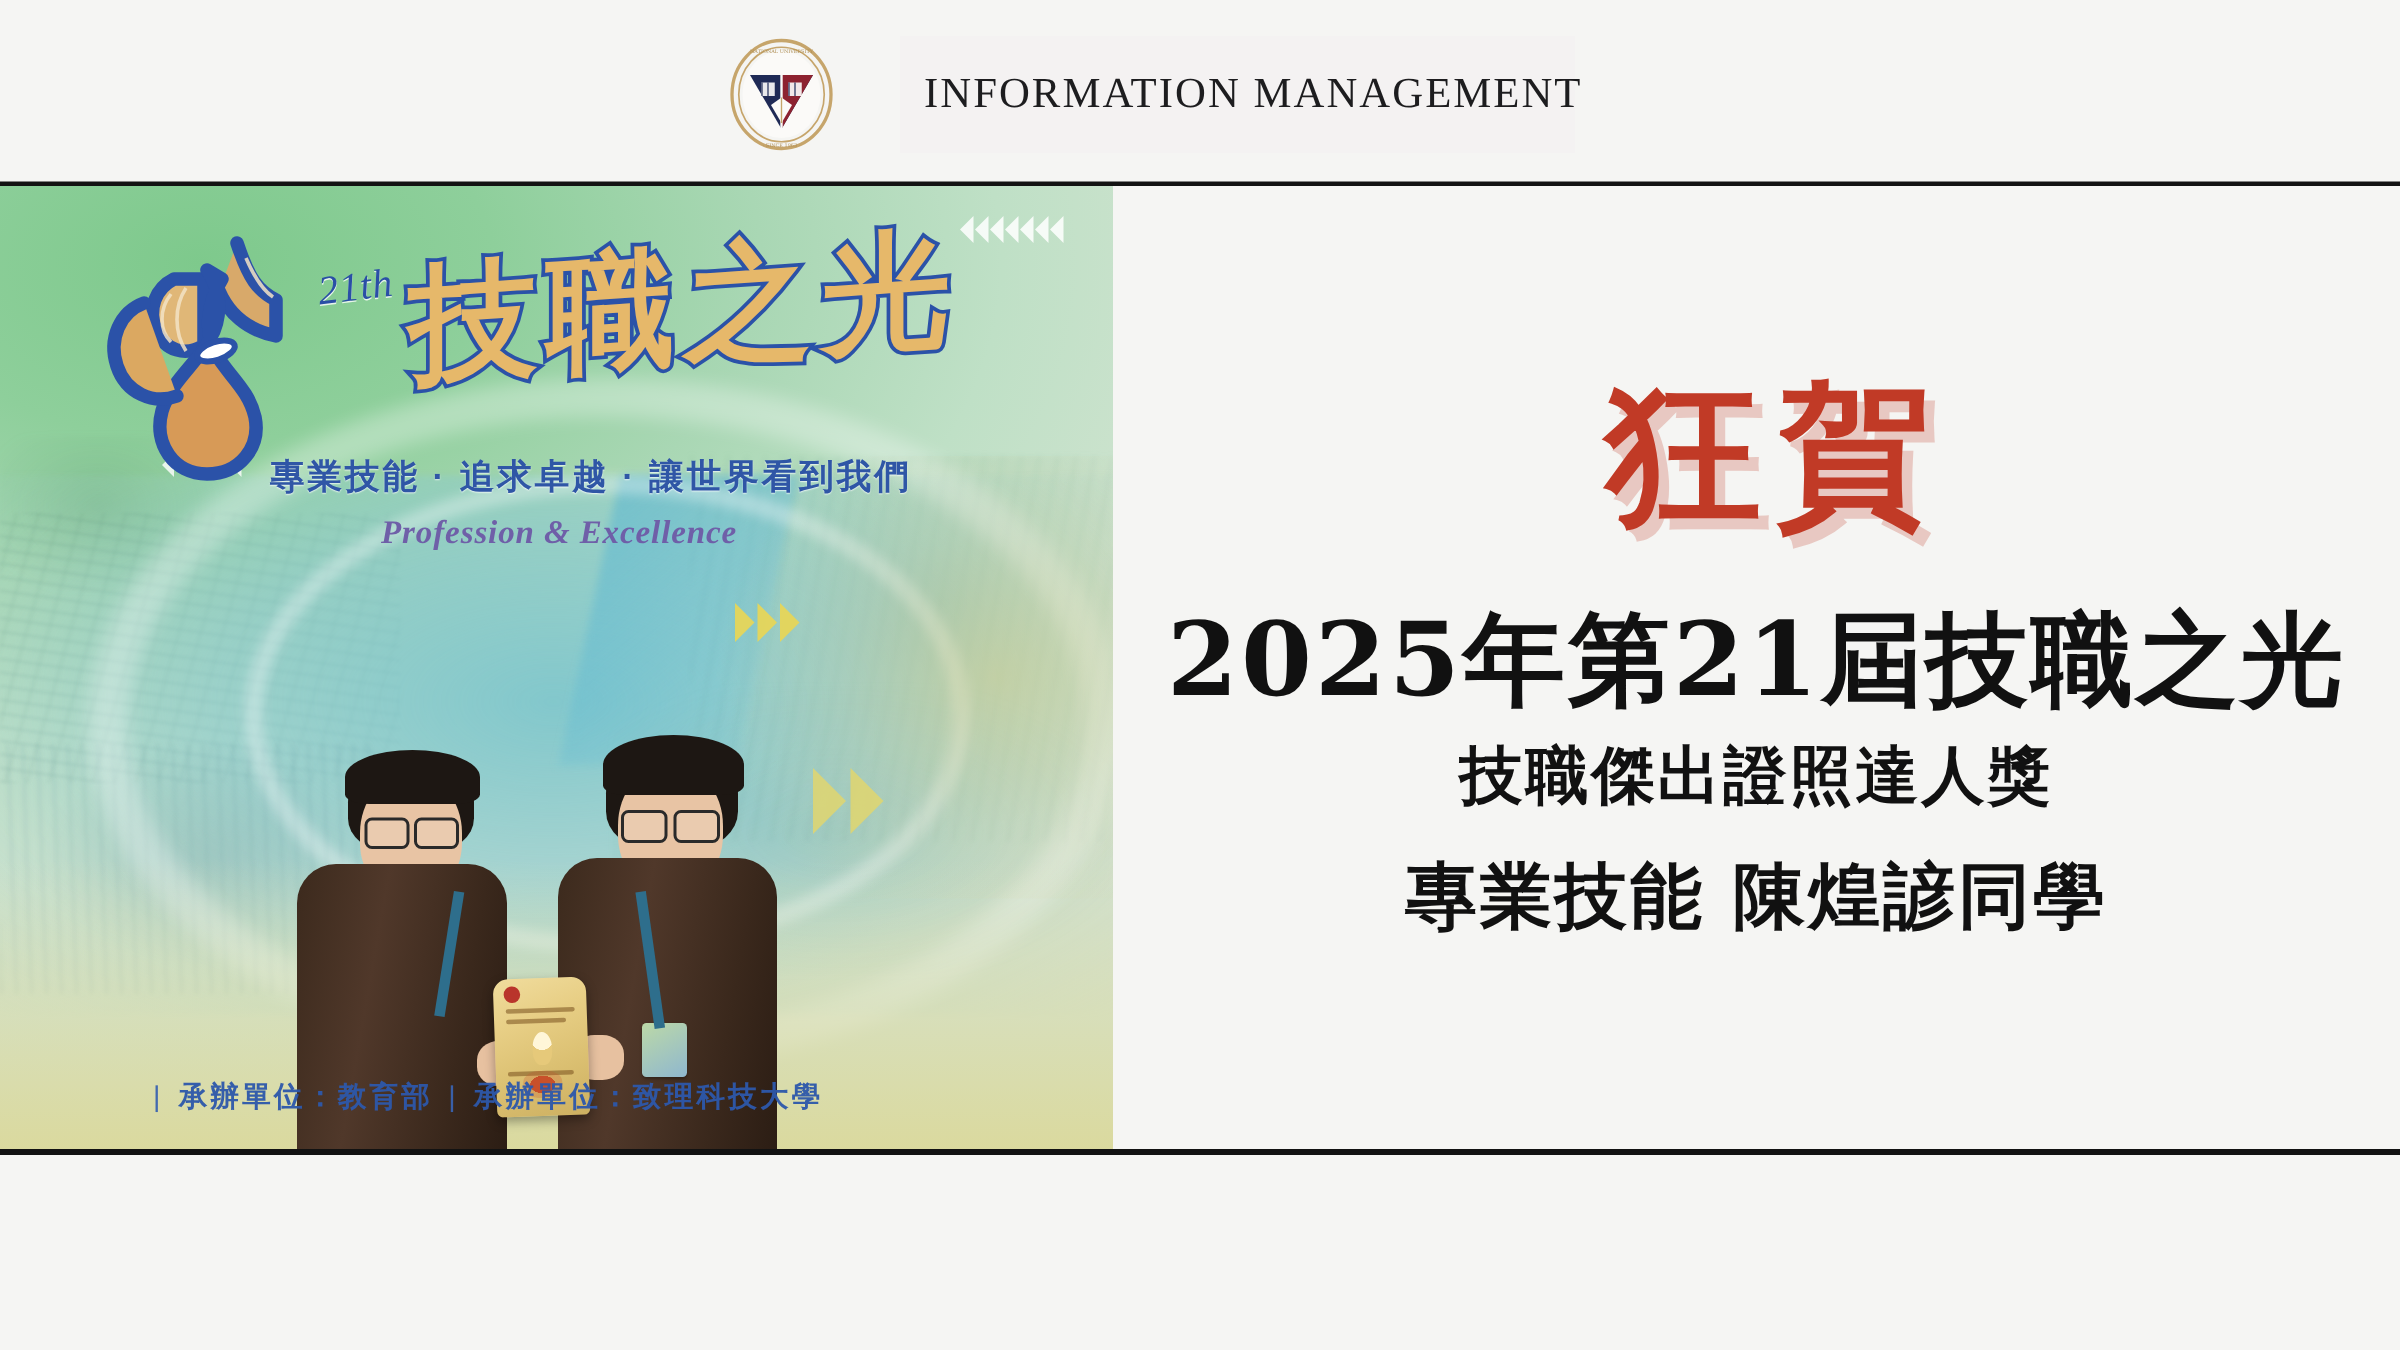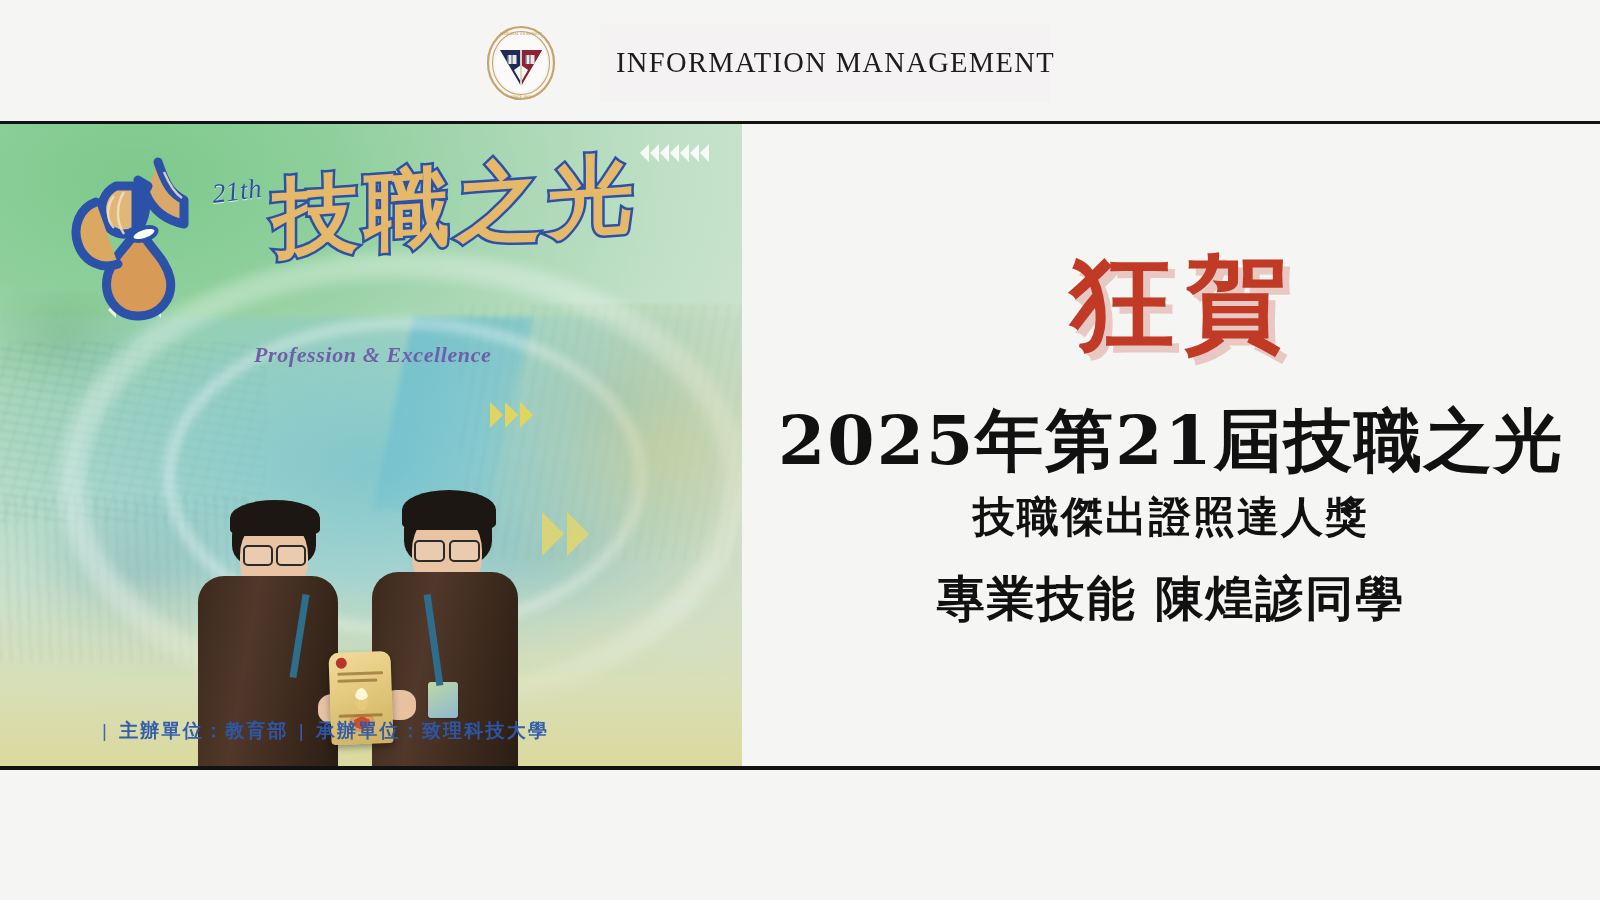--- a/index.html
+++ b/index.html
@@ -484,20 +484,21 @@
               <path d="M112 22 C118 36 124 44 130 48"></path>
             </g>
             <ellipse cx="92" cy="84" rx="13" ry="6" fill="#ffffff" stroke="#2b52a8" stroke-width="4" transform="rotate(-18 92 84)"></ellipse>
           </svg>
         </div>
 
         <div class="evt-21th">21th</div>
 
         <div class="evt-title">技職之光</div>
 
+        <div class="evt-tagline">專業技能 · 追求卓越 · 讓世界看到我們</div>
 
         <div class="evt-sub">Profession &amp; Excellence</div>
 
         <div class="people">
 
           <div class="person">
             <div class="hair" style="left:232px; top:378px; width:84px; height:66px;"></div>
             <div class="head" style="left:240px; top:392px; width:68px; height:82px;"></div>
             <div class="hair" style="left:230px; top:376px; width:90px; height:36px; border-radius:50% 50% 18% 18%;"></div>
             <div class="glasses" style="left:243px; top:421px; width:26px; height:17px;"></div>
@@ -530,21 +531,21 @@
             <div class="pl-line" style="top:20px; width:46px;"></div>
             <div class="pl-line" style="top:27px; width:40px;"></div>
             <div class="pl-fig"></div>
             <div class="pl-line" style="top:62px; width:44px;"></div>
             <div class="pl-red"></div>
           </div>
 
         </div>
 
         <div class="evt-footer">
-          <span class="sep">|</span><span>主辦單位：教育部</span><span class="sep">|</span><span>承辦單位：致理科技大學</span>
+          <span class="sep">|</span><span>承辦單位：教育部</span><span class="sep">|</span><span>承辦單位：致理科技大學</span>
         </div>
 
       </div>
     </div>
 
     <div class="announce">
 
       <div class="kuanghe">狂賀</div>
 
       <div class="line-main">2025年第21屆技職之光</div>

